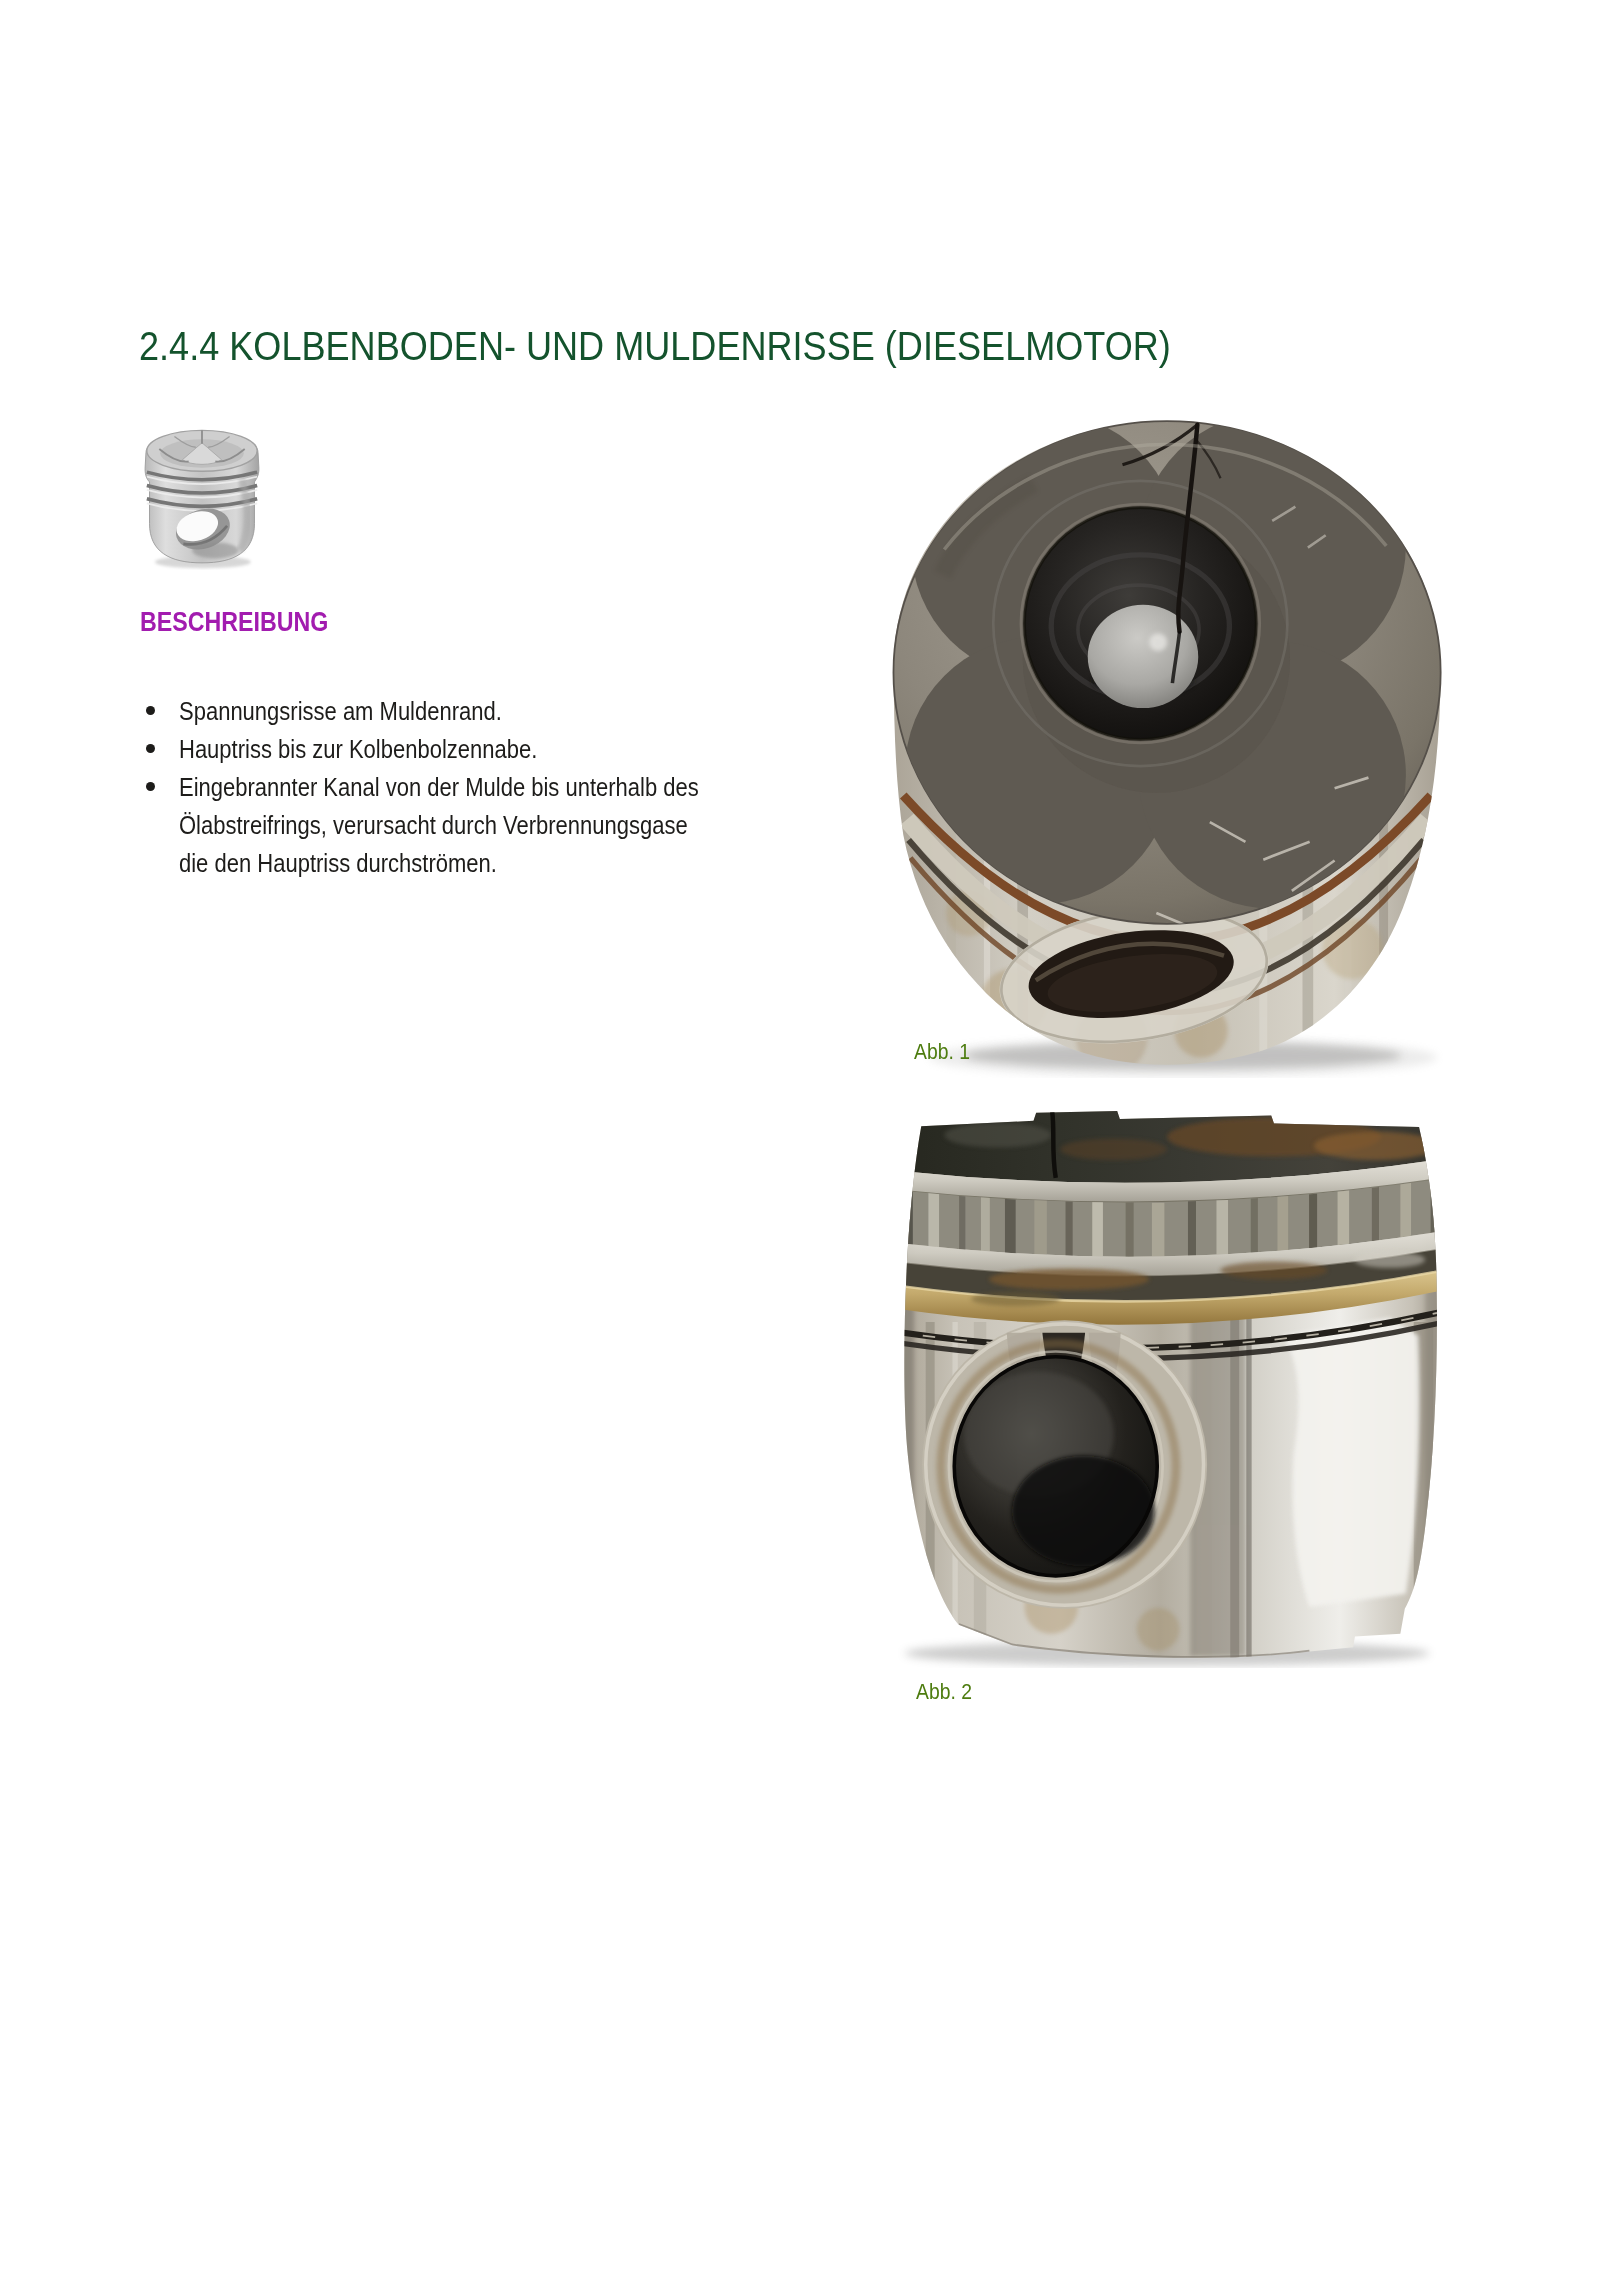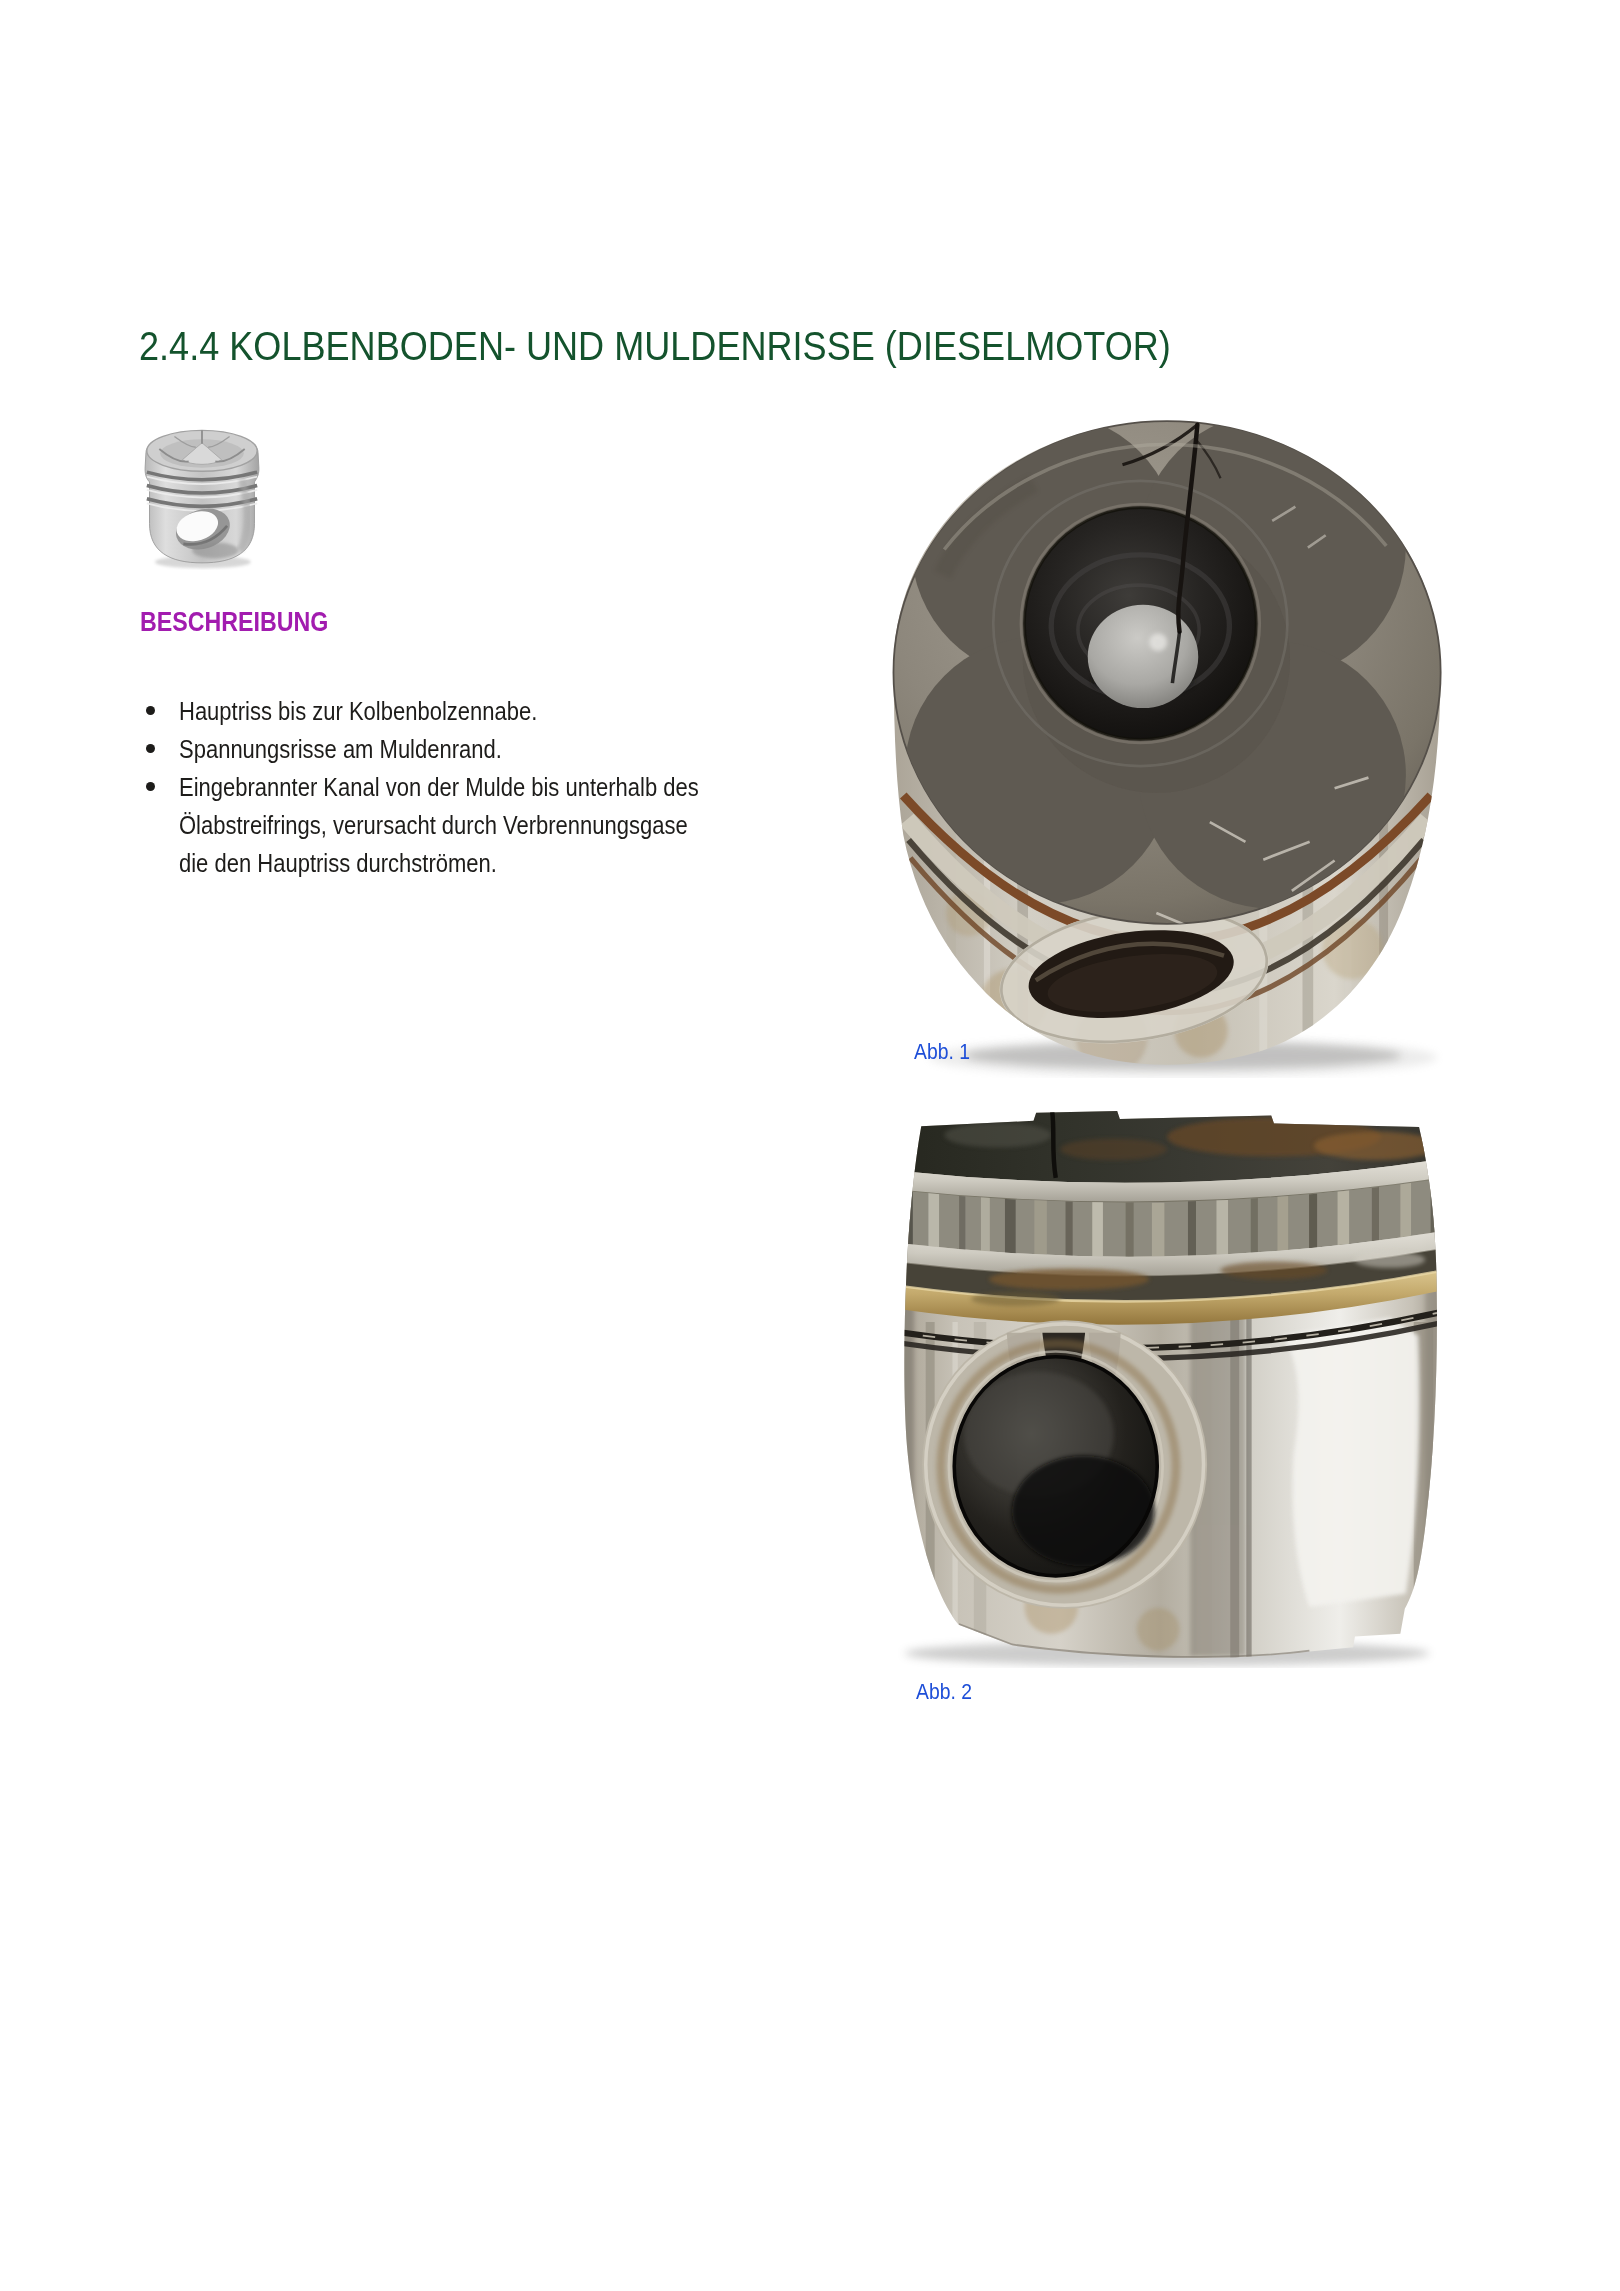--- a/index.html
+++ b/index.html
@@ -31,21 +31,21 @@
     position:absolute;left:6.2px;top:14.3px;width:9px;height:9px;border-radius:50%;
     background:#1d1c1a;
   }
   .line{display:block;}
 
   .fig{position:absolute;margin:0;}
   .fig svg{display:block;}
   .fig1{left:889px;top:414px;width:557px;height:695px;}
   .fig2{left:891px;top:1108px;width:561px;height:624px;}
   .cap{
-    position:absolute;font-size:22px;line-height:27px;color:#1d4ed8;font-weight:400;
+    position:absolute;font-size:22px;line-height:27px;color:#4d7c0f;font-weight:400;
   }
   .cap1{left:25px;top:624px;}
   .cap2{left:25px;top:570px;}
 
   .icon-wrap{position:absolute;left:135px;top:417px;width:134px;height:153px;}
 </style>
 </head>
 <body>
 
 <div class="page">
@@ -90,25 +90,25 @@
       <ellipse cx="90" cy="150" rx="26" ry="9" fill="#8b8b8b" opacity=".55" filter="url(#bi2)"></ellipse>
       <path d="M120 70 C128 100 128 130 118 150" stroke="#a5a5a5" stroke-width="8" fill="none" opacity=".5" filter="url(#bi2)"></path>
     </svg>
   </div>
 
   <h2 class="section-heading"><span class="cond86">BESCHREIBUNG</span></h2>
 
   <ul class="bullets">
     <li>
       <span class="dot"></span>
-      <span class="line cond">Hauptriss bis zur Kolbenbolzennabe.</span>
+      <span class="line cond">Spannungsrisse am Muldenrand.</span>
     </li>
     <li>
       <span class="dot"></span>
-      <span class="line cond">Spannungsrisse am Muldenrand.</span>
+      <span class="line cond">Hauptriss bis zur Kolbenbolzennabe.</span>
     </li>
     <li>
       <span class="dot"></span>
       <span class="line cond">Eingebrannter Kanal von der Mulde bis unterhalb des</span>
       <span class="line cond">Ölabstreifrings, verursacht durch Verbrennungsgase</span>
       <span class="line cond">die den Hauptriss durchströmen.</span>
     </li>
   </ul>
 
   <figure class="fig fig1">

